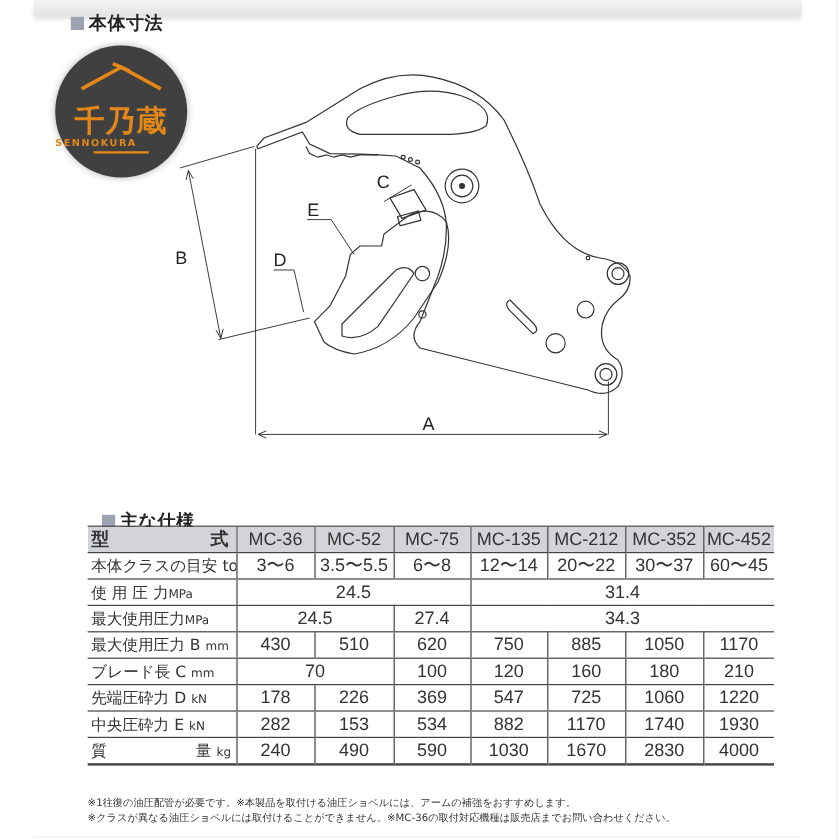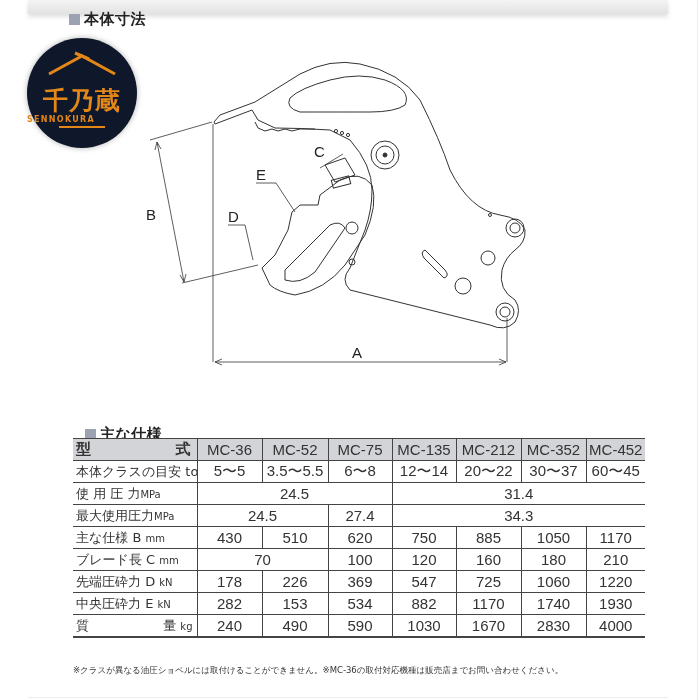--- a/index.html
+++ b/index.html
@@ -11,22 +11,22 @@
     position:absolute; left:28px; top:0; width:640px; height:14px;
     background:linear-gradient(#f4f4f4,#e2e2e2); box-shadow:0 3px 4px rgba(0,0,0,0.12);
   }
   .right-line { position:absolute; right:2px; top:0; width:1px; height:700px; background:#eee; }
   .section-title {
     position:absolute; font-size:15px; font-weight:bold; color:#222; display:flex; align-items:center;
     letter-spacing:0.5px;
   }
   .section-title .sq { width:11px; height:11px; background:#9da2b3; margin-right:4px; display:inline-block; }
   .logo {
-    position:absolute; left:27px; top:38px; width:110px; height:110px; border-radius:50%;
-    background:#0f172a; box-shadow:0 0 5px 1px rgba(0,0,0,0.22);
+    position:absolute; left:46px; top:38px; width:110px; height:110px; border-radius:50%;
+    background:#404040; box-shadow:0 0 5px 1px rgba(0,0,0,0.22);
   }
   .logo svg { position:absolute; left:0; top:0; }
   .logo-kanji {
     position:absolute; left:0; width:110px; top:46px; text-align:center;
     font-size:25px; font-weight:bold; color:#e38719; letter-spacing:1px;
   }
   .logo-roman {
     position:absolute; left:0; width:110px; top:77px; 
     font-size:8px; font-weight:bold; color:#e38719; letter-spacing:1.3px;
   }
@@ -55,21 +55,21 @@
     font-family:"DejaVu Sans", sans-serif;
   }
   .bottom-line { position:absolute; left:28px; top:697px; width:640px; height:1px; background:#eee; }
 </style>
 </head>
 <body>
 
 <div class="top-shadow"></div>
 <div class="right-line"></div>
 
-<div class="section-title" style="left:69px;top:10px;">
+<div class="section-title" style="left:59px;top:10px;">
   <span class="sq"></span>
   <span>本体寸法</span>
 </div>
 
 <div class="logo">
   <svg width="110" height="110">
     <polyline points="22,36 55,18 88,36" fill="none" stroke="#e38719" stroke-width="3"></polyline>
     <line x1="48" y1="15" x2="62" y2="21" stroke="#e38719" stroke-width="3"></line>
   </svg>
   <div class="logo-kanji">千乃蔵</div>
@@ -164,41 +164,41 @@
     <td>MC-36</td>
     <td>MC-52</td>
     <td>MC-75</td>
     <td>MC-135</td>
     <td>MC-212</td>
     <td>MC-352</td>
     <td>MC-452</td>
   </tr>
   <tr>
     <td class="lbl"><span>本体クラスの目安</span> <span>ton</span></td>
-    <td>5〜5</td>
+    <td>3〜6</td>
     <td>3.5〜5.5</td>
     <td>6〜8</td>
     <td>12〜14</td>
     <td>20〜22</td>
     <td>30〜37</td>
     <td>60〜45</td>
   </tr>
   <tr>
     <td class="lbl"><span>使 用 圧 力</span><span class="unit">MPa</span></td>
     <td colspan="3">24.5</td>
     <td colspan="4">31.4</td>
   </tr>
   <tr>
     <td class="lbl"><span>最大使用圧力</span><span class="unit">MPa</span></td>
     <td colspan="2">24.5</td>
     <td>27.4</td>
     <td colspan="4">34.3</td>
   </tr>
   <tr>
-    <td class="lbl"><span>主な仕様 B</span> <span class="unit">mm</span></td>
+    <td class="lbl"><span>最大使用圧力 B</span> <span class="unit">mm</span></td>
     <td>430</td>
     <td>510</td>
     <td>620</td>
     <td>750</td>
     <td>885</td>
     <td>1050</td>
     <td>1170</td>
   </tr>
   <tr>
     <td class="lbl"><span>ブレード長 C</span> <span class="unit">mm</span></td>
@@ -239,15 +239,16 @@
     <td>590</td>
     <td>1030</td>
     <td>1670</td>
     <td>2830</td>
     <td>4000</td>
   </tr>
 </tbody>
   </table>
 
 <div class="notes">
+  <div>※1往復の油圧配管が必要です。※本製品を取付ける油圧ショベルには、アームの補強をおすすめします。</div>
   <div>※クラスが異なる油圧ショベルには取付けることができません。※MC-36の取付対応機種は販売店までお問い合わせください。</div>
 </div>
 <div class="bottom-line"></div>
 
 </body></html>

